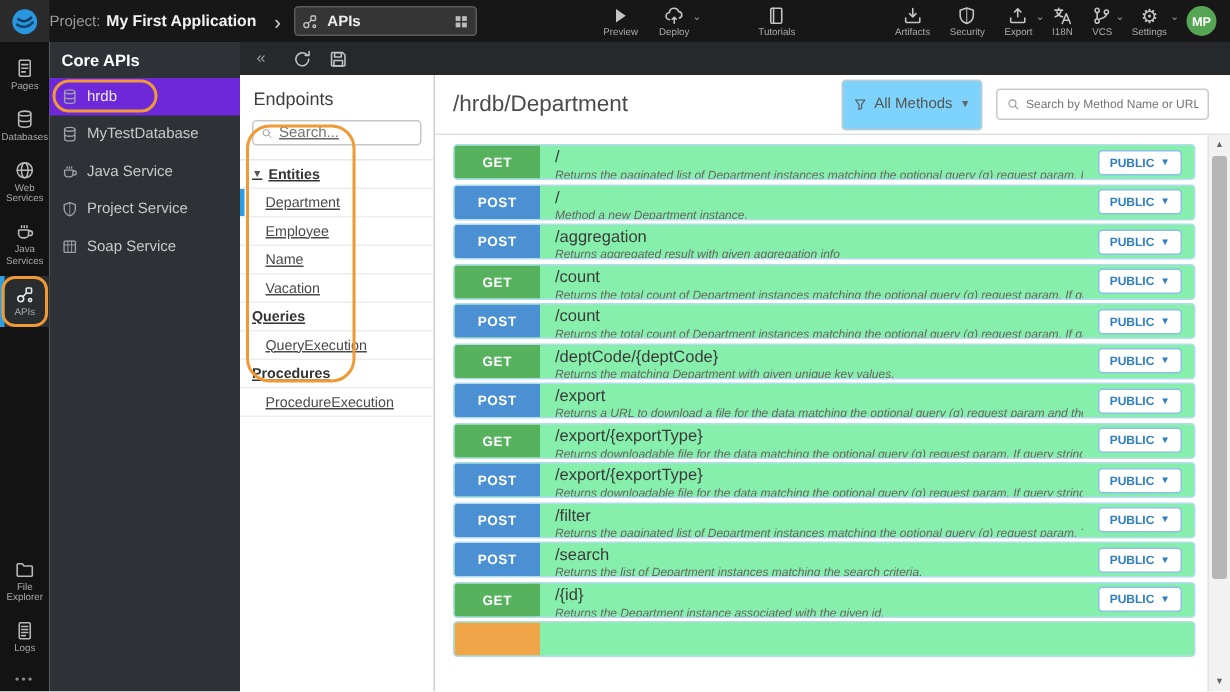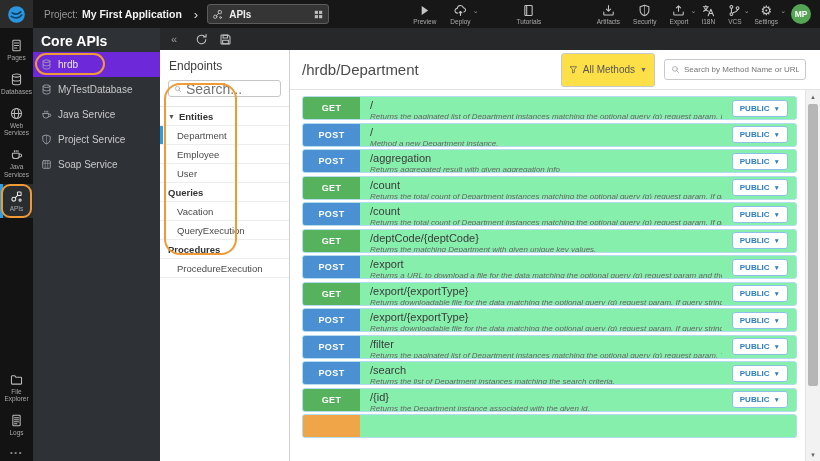--- a/index.html
+++ b/index.html
@@ -8,21 +8,21 @@
   :root{
     --annot:#f09a36; --blue:#2d9fe0; --get:#57b25e; --post:#4a90d2; --put:#f0a548;
   }
   .ic{ display:inline-flex; align-items:center; justify-content:center; }
   .ic svg{ width:13px; height:13px; display:block; }
 
   
   .topbar{ height:28px; background:#171717; display:flex; align-items:center; color:#c5c5c5; position:relative; }
   .logo-block{ width:33px; height:28px; background:#2b2b2b; display:flex; align-items:center; justify-content:center; flex:none; }
   .logo-block svg{ width:19px; height:19px; }
-  .project{ margin-left:11px; font-size:10px; color:#999; white-space:nowrap; }
+  .project{ font-size:10px; color:#999; white-space:nowrap; }
   .project b{ color:#f2f2f2; font-size:10.5px; font-weight:bold; margin-left:4px; }
   .tb-chev{ color:#ddd; font-size:13px; margin:0 9px 0 12px; }
   .apis-selector{ width:122px; height:20px; background:#353535; border:1px solid #5c5c5c; border-radius:3px;
     display:flex; align-items:center; padding:0 4px; }
   .apis-selector .ic svg{ width:11px; height:11px; }
   .apis-selector .sel-label{ flex:1; margin-left:6px; font-size:10px; font-weight:bold; color:#eee; }
   .tb-action{ display:flex; flex-direction:column; align-items:center; margin-left:14px; cursor:pointer; position:relative; }
   .tb-action .lbl{ font-size:6.5px; color:#aaa; margin-top:1px; white-space:nowrap; }
   .tb-action .cav{ position:absolute; right:-8px; top:3px; font-size:7px; color:#999; }
   .tb-right{ margin-left:auto; display:flex; align-items:center; gap:13px; padding-right:9px; }
@@ -41,54 +41,54 @@
   .rail-item .rail-label{ font-size:6.5px; text-align:center; line-height:1.2; color:#a9a9a9; }
   .rail-item.selected{ background:#2a2d30; color:#e8e8e8; }
   .rail-item.selected::before{ content:""; position:absolute; left:0; top:0; bottom:0; width:3px; background:var(--blue); }
   .rail-spacer{ flex:1; }
   .rail-dots{ text-align:center; color:#8a8a8a; font-size:8px; letter-spacing:1.5px; padding:6px 0 4px; }
   .orange-ring{ position:absolute; border:2.5px solid var(--annot); pointer-events:none; z-index:5; }
   .ring-rail{ inset:0px 1px 0px 1px; border-radius:9px; }
 
   
   .core-panel{ width:127px; background:#2e3136; flex:none; color:#c9c9c9; }
-  .core-header{ height:24px; display:flex; align-items:center; padding:2px 8px 0; font-size:14px; font-weight:bold; color:#fff; }
+  .core-header{ height:24px; display:flex; align-items:center; padding:2px 8px 0; font-size:11px; font-weight:bold; color:#fff; }
   .core-item{ height:25px; display:flex; align-items:center; gap:6px; padding-left:8px; font-size:10px; cursor:pointer; position:relative; }
   .core-item .ic{ color:#9fa3a8; } .core-item .ic svg{ width:11px; height:11px; }
   .core-item.selected{ background:#6d28d9; color:#e9e9e9; }
   .ring-hrdb{ left:2px; top:1px; width:70px; height:22px; border-radius:12px; }
 
   
   .right-col{ flex:1; display:flex; flex-direction:column; min-width:0; }
   .crumbbar{ height:22px; background:#26282a; display:flex; align-items:center; color:#d6d6d6; font-size:10px; padding:0 10px 0 4px; flex:none; }
   .crumb-collapse{ color:#9f9f9f; font-size:11px; padding:0 7px; cursor:pointer; }
   .crumb-text{ flex:1; white-space:nowrap; overflow:hidden; }
   .crumb-ic{ color:#c2c2c2; margin-left:11px; cursor:pointer; } .crumb-ic svg{ width:13px; height:13px; }
 
   .content-row{ flex:1; display:flex; min-height:0; }
 
   
   .endpoints{ width:130px; flex:none; background:#fff; border-right:1px solid #cfcfcf; position:relative; padding-top:7px; }
   .ep-title{ font-size:12px; color:#3d3d3d; padding:2px 9px 7px; }
   .ep-search{ margin:0 8px 9px; height:17px; border:1px solid #c6c6c6; border-radius:3px; display:flex; align-items:center; padding:0 5px; gap:4px; color:#999; }
   .ep-search .ic svg{ width:8px; height:8px; }
-  .ep-search input{ border:none; outline:none; width:100%; font-size:14px; color:#666; font-family:inherit; background:transparent; }
+  .ep-search input{ border:none; outline:none; width:100%; font-size:10px; color:#666; font-family:inherit; background:transparent;text-decoration:underline; }
   .ep-tree{ border-top:1px solid #e6e6e6; }
   .ep-row{ height:19px; display:flex; align-items:center; border-bottom:1px solid #ededed; font-size:9.5px; color:#4a4a4a;
-    padding-left:17px; cursor:pointer; position:relative; }
+    padding-left:17px; cursor:pointer; position:relative;text-decoration:underline; }
   .ep-row.group{ padding-left:8px; font-weight:bold; color:#333; gap:4px; }
   .ep-row.group .tri{ font-size:7px; color:#555; }
   .ep-row.selected::before{ content:""; position:absolute; left:0; top:0; bottom:0; width:3px; background:var(--blue); }
   .ring-tree{ left:4px; top:33px; width:73px; height:172px; border-radius:16px; }
 
   
   .main{ flex:1; display:flex; flex-direction:column; min-width:0; position:relative; background:#fff; }
   .main-header{ height:40px; display:flex; align-items:center; padding:0 14px 0 12px; gap:9px; border-bottom:1px solid #e2e2e2; flex:none; }
   .page-title{ flex:1; font-size:15px; color:#4a4a4a; }
-  .methods-box{ height:21px; border:1px solid #c9c9c9; border-radius:3px; background:#fde047; display:flex; align-items:center;
+  .methods-box{ height:21px; border:1px solid #c9c9c9; border-radius:3px; background:#7dd3fc; display:flex; align-items:center;
     padding:16px 7px; gap:5px; font-size:10px; color:#555; cursor:pointer; white-space:nowrap; }
   .methods-box .ic svg{ width:9px; height:9px; }
   .methods-box .caret{ font-size:7px; color:#666; }
   .hdr-search{ width:142px; height:21px; border:1px solid #c9c9c9; border-radius:3px; display:flex; align-items:center; padding:0 6px; gap:4px; color:#999; }
   .hdr-search .ic svg{ width:9px; height:9px; }
   .hdr-search input{ border:none; outline:none; width:100%; font-size:8px; color:#888; font-family:inherit; }
 
   .main-body{ flex:1; overflow:hidden; padding:6px 23px 0 12px; }
   .desc-row{ display:flex; margin:2px 0 10px; }
   .desc-label{ width:118px; flex:none; font-size:10px; font-weight:bold; color:#555; padding-top:5px; }
@@ -420,29 +420,29 @@
   <div class="ep-row item selected">
 
     <span>Department</span>
   </div>
   <div class="ep-row item">
 
     <span>Employee</span>
   </div>
   <div class="ep-row item">
 
-    <span>User</span>
+    <span>Name</span>
+  </div>
+  <div class="ep-row item">
+
+    <span>Vacation</span>
   </div>
   <div class="ep-row group">
 
     <span>Queries</span>
-  </div>
-  <div class="ep-row item">
-
-    <span>Vacation</span>
   </div>
   <div class="ep-row item">
 
     <span>QueryExecution</span>
   </div>
   <div class="ep-row group">
 
     <span>Procedures</span>
   </div>
   <div class="ep-row item">

